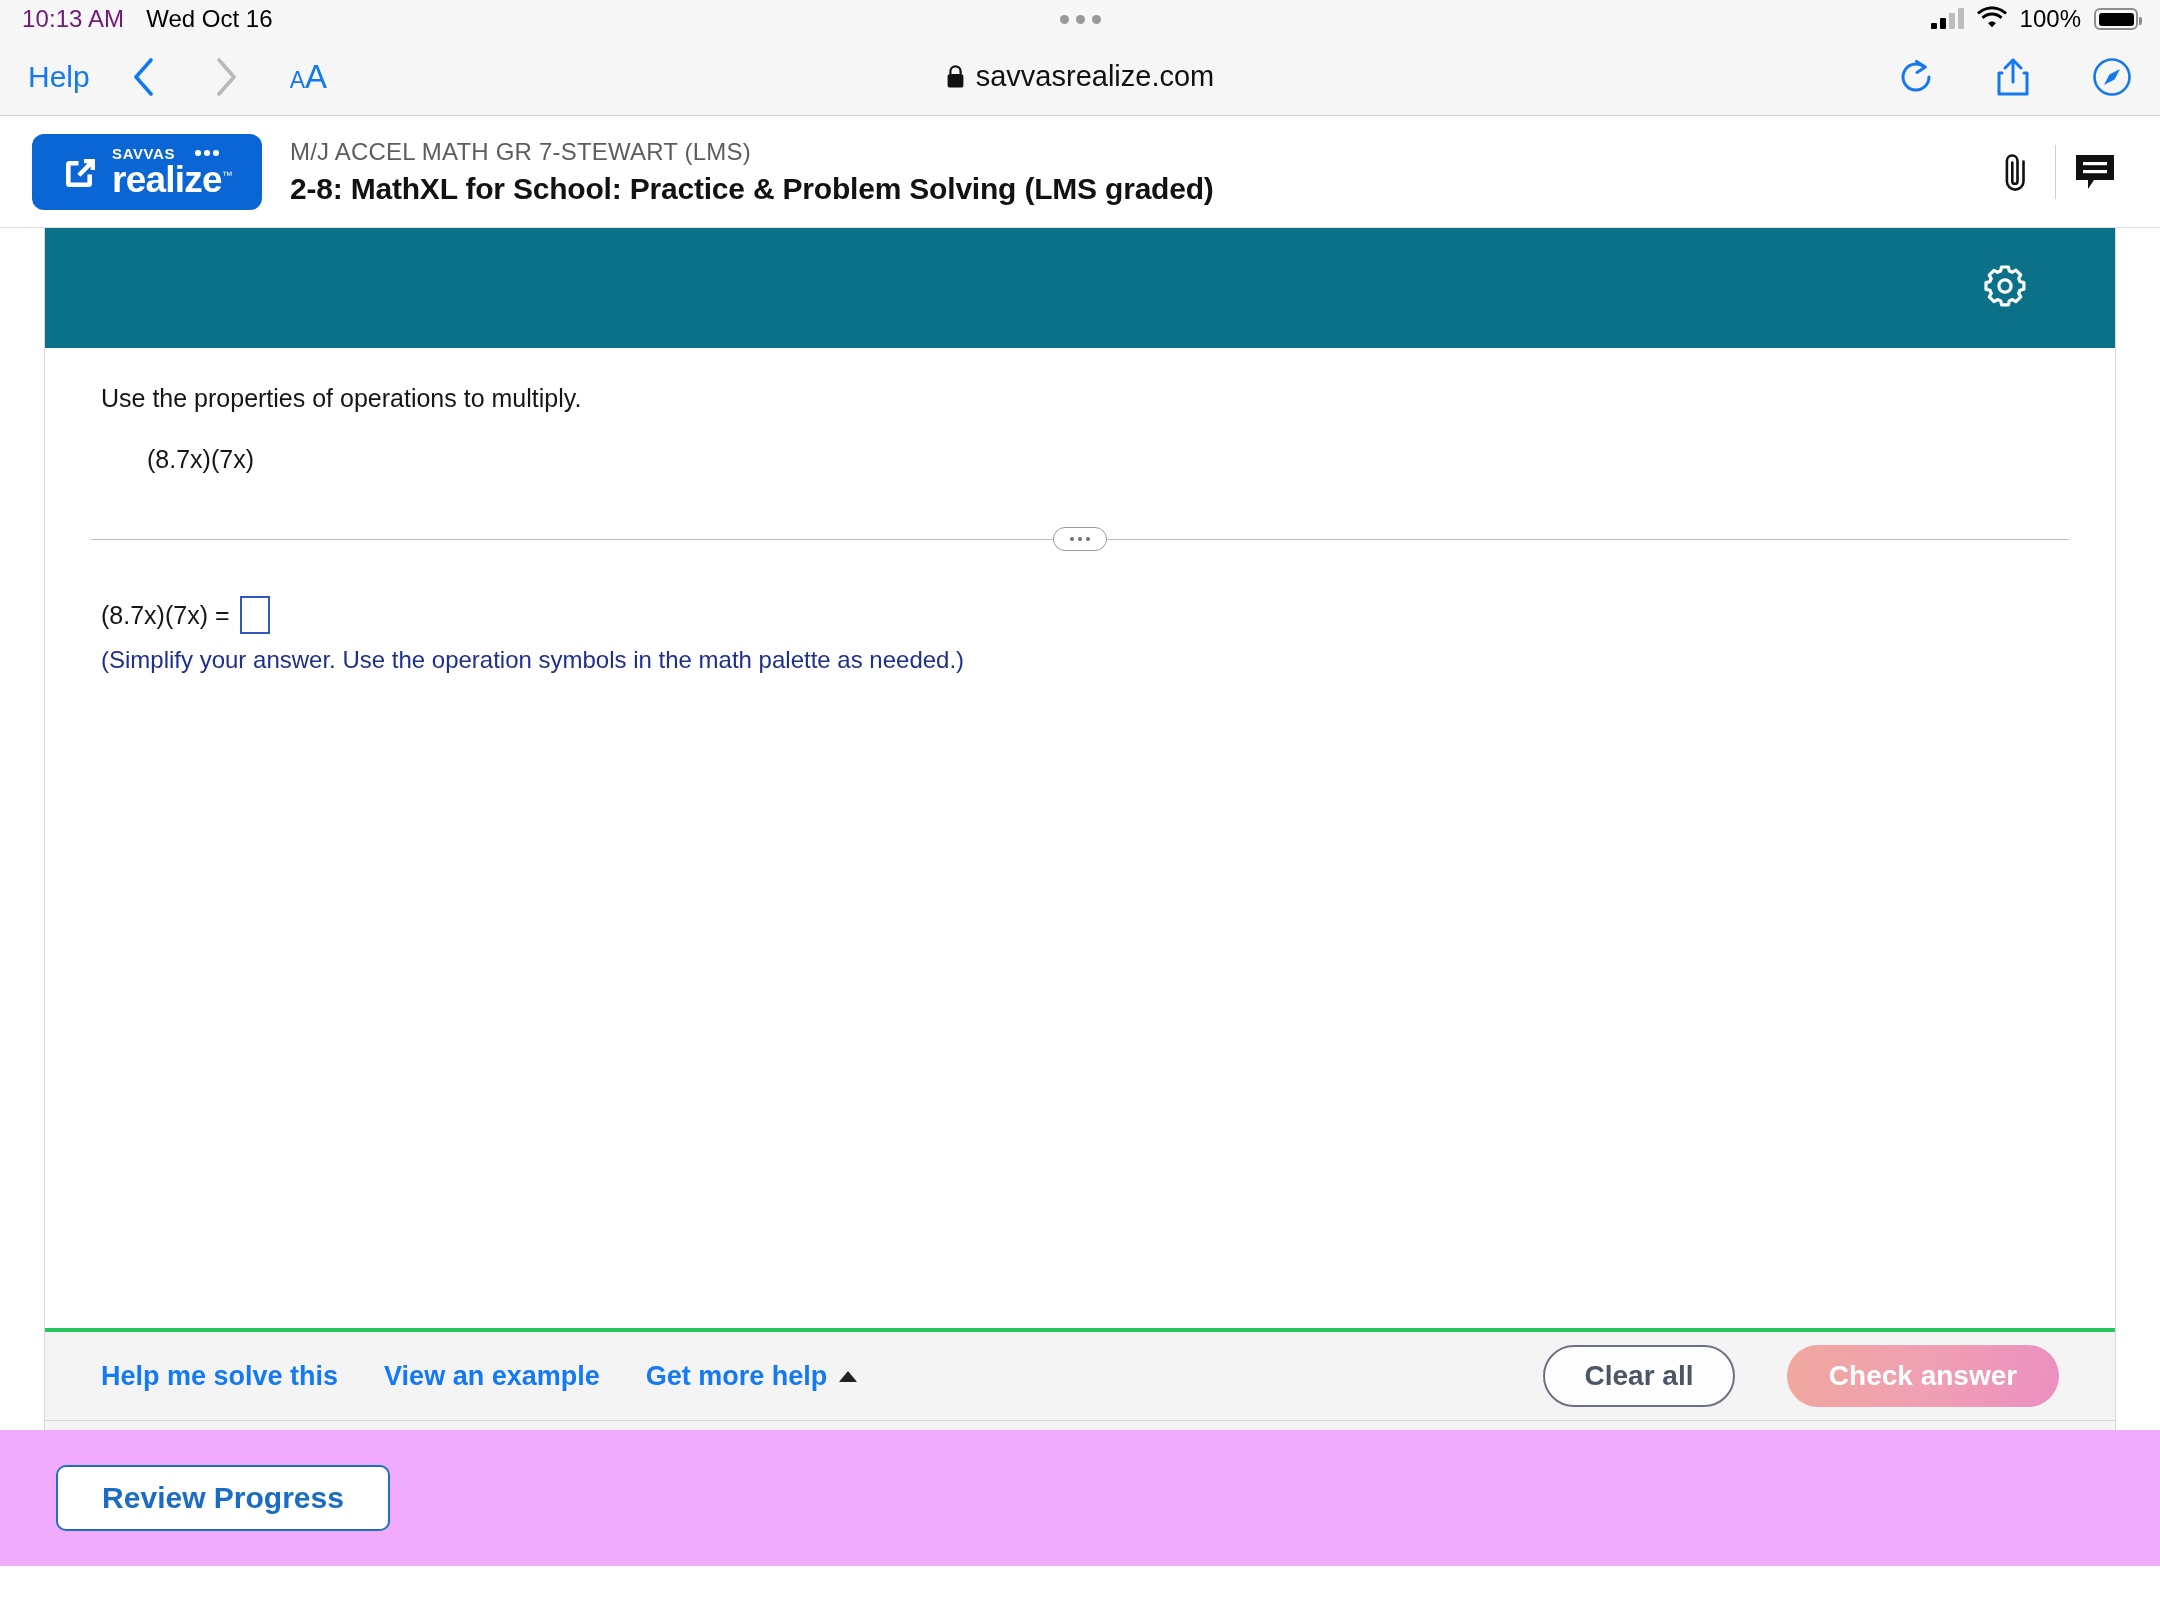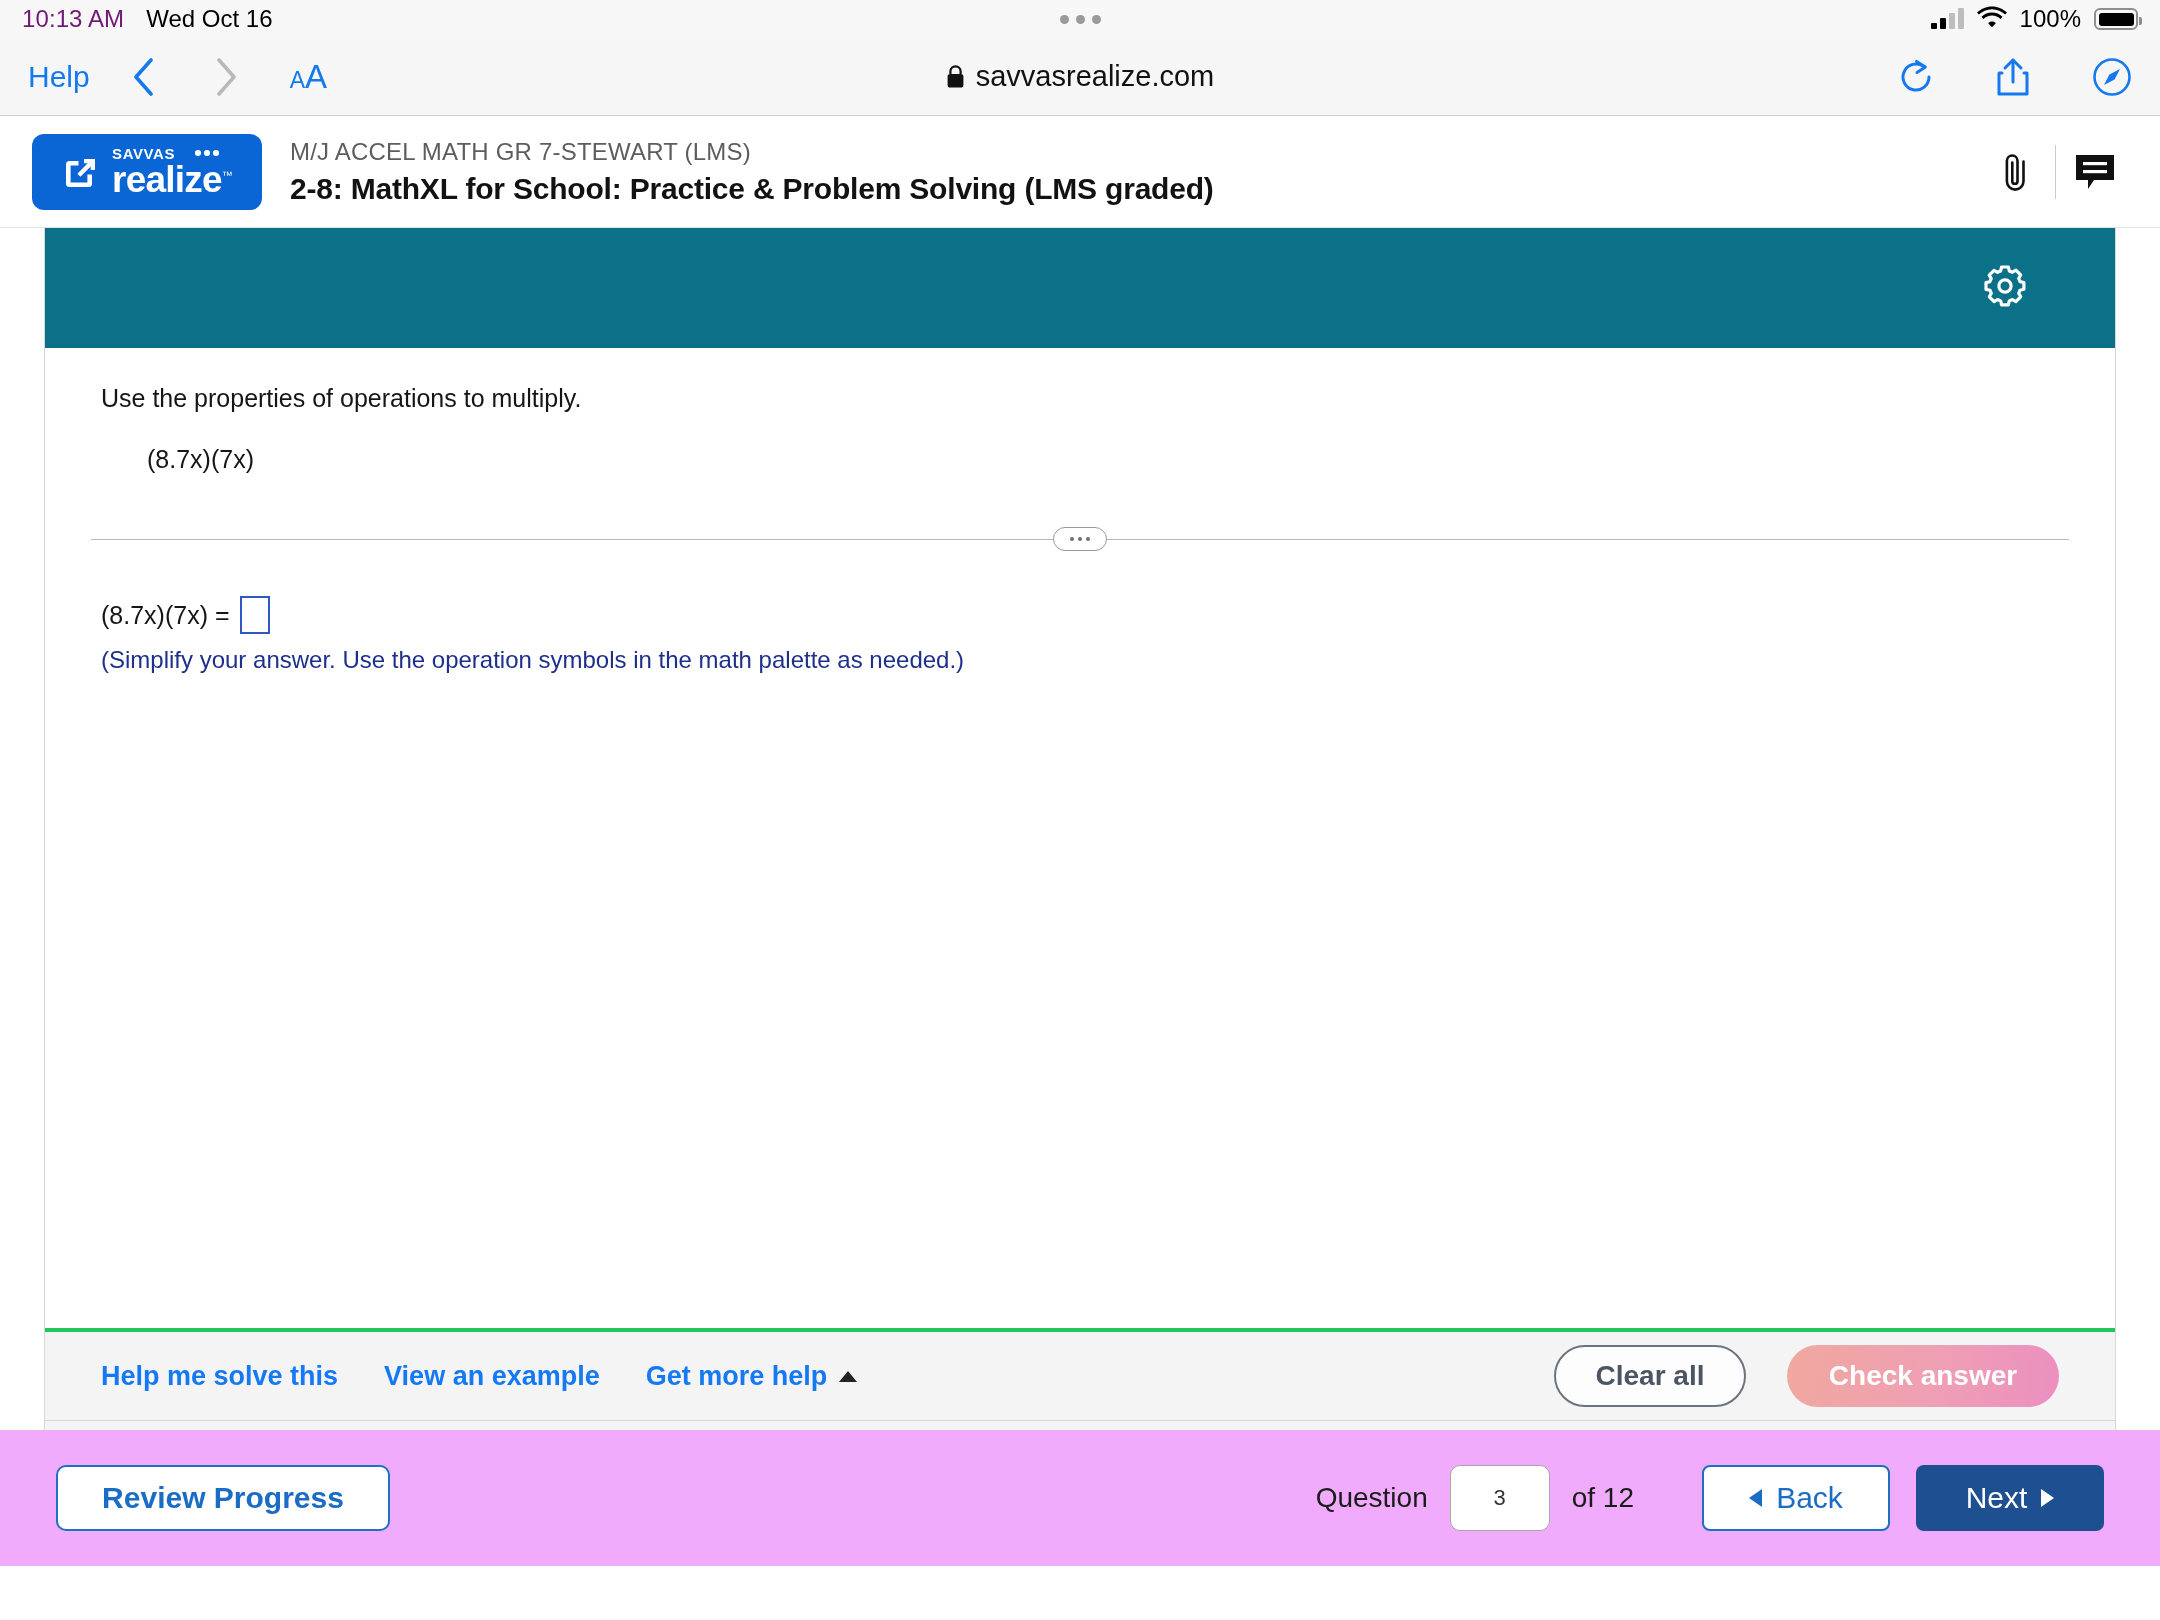--- a/index.html
+++ b/index.html
@@ -153,21 +153,21 @@
   
   .helpbar {
     height: 92px; background: #f4f4f4; border-top: 4px solid #22c55e;
     display: flex; align-items: center; padding: 12px 56px;
   }
   .help-link {
     font-size: 27px; font-weight: 700; color: #1479f2; margin-right: 46px;
     display: flex; align-items: center; gap: 12px;
   }
   .caret-up { width: 0; height: 0; border-left: 9px solid transparent; border-right: 9px solid transparent; border-bottom: 11px solid #222; }
-  .btn-row { margin-left: auto; display: flex; align-items: center; gap: 41px; }
+  .btn-row { margin-left: auto; display: flex; align-items: center; gap: 52px; }
   .btn-clear {
     min-width: 192px; height: 62px; border: 2px solid #6b7280; border-radius: 34px;
     background: #fdfdfd; color: #4b5563; font-size: 28px; font-weight: 700;
     display: flex; align-items: center; justify-content: center;
     font-family: "Liberation Sans", sans-serif;
   }
   .btn-check {
     min-width: 272px; height: 62px; border: none; border-radius: 34px;
     background: linear-gradient(100deg, #f0a89e 0%, #ef9fb4 55%, #eb8fc0 100%);
     color: #ffffff; font-size: 28px; font-weight: 700;
@@ -391,26 +391,13 @@
       <button class="btn-clear">Clear all</button>
       <button class="btn-check">Check answer</button>
     </div>
   </div>
   <div class="frame-bottom-edge"></div>
 </div>
 
 <div class="bottomnav">
   <button class="btn-review">Review Progress</button>
 
-  <div class="nav-right">
-    <span class="qlabel">Question</span>
-    <input class="qnum-input" type="text" value="3" style="">
-    <span class="qof">of 12</span>
-    <button class="btn-back">
-      <span class="tri-left"></span>
-      <span>Back</span>
-    </button>
-    <button class="btn-next">
-      <span>Next</span>
-      <span class="tri-right-w"></span>
-    </button>
-  </div>
 </div>
 
 </body></html>

